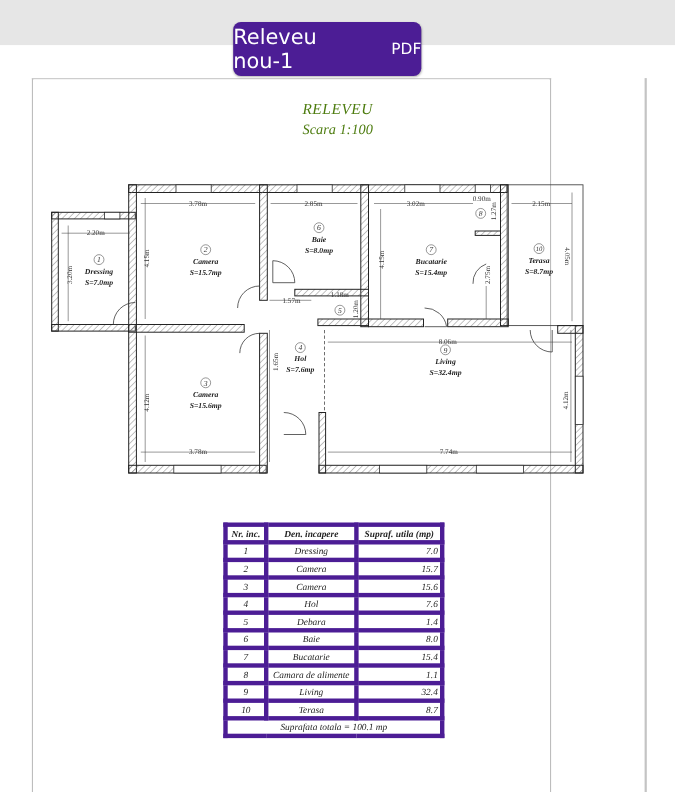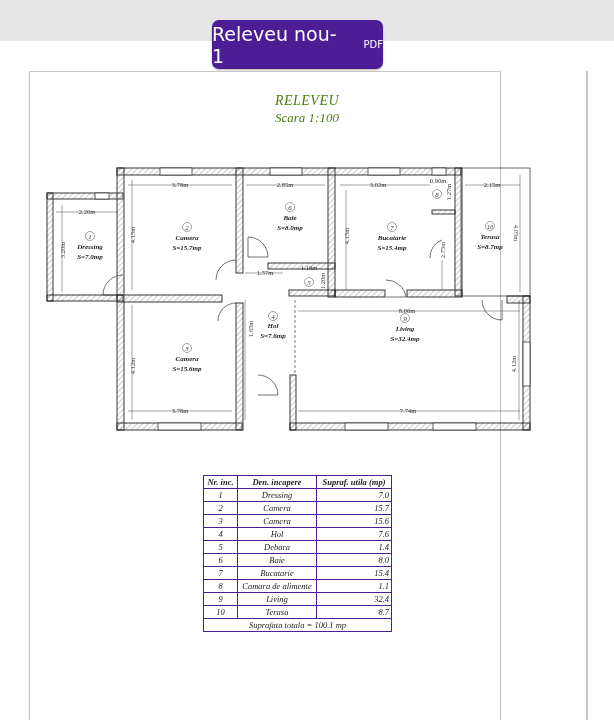--- a/index.html
+++ b/index.html
@@ -1,28 +1,28 @@
 <!DOCTYPE html>
 <html><head>
 <meta charset="utf-8">
 <style>
   html, body { margin:0; padding:0; }
   body { width:614px; height:720px; position:relative; overflow:hidden; background:#ffffff; font-family:"Liberation Serif", serif; }
   .topbar { position:absolute; left:0; top:0; width:614px; height:41px; background:#e6e6e6; }
   .title-pill { position:absolute; left:212px; top:20px; width:171px; height:49px; background:#4c1d95; border-radius:7px; color:#ffffff; font-family:"DejaVu Sans", sans-serif; display:flex; align-items:center; justify-content:center; box-shadow:0 1px 2px rgba(0,0,0,0.3); z-index:5; }
   .title-pill .name { font-size:19px; }
-  .title-pill .ext { font-size:10px; margin-left:21px; }
+  .title-pill .ext { font-size:14px; margin-left:21px; }
   .page { position:absolute; left:29px; top:71px; width:470px; height:660px; background:#fff; border-left:1px solid #bdbdbd; border-right:1px solid #bdbdbd; border-top:1px solid #c8c8c8; }
   .right-edge { position:absolute; left:586px; top:71px; width:2px; height:649px; background:#c4c4c4; }
   .doc-title { position:absolute; left:0; width:614px; text-align:center; font-style:italic; font-weight:normal; color:#4d7c0f; }
   .doc-title.t1 { top:93px; font-size:14px; letter-spacing:0.5px; }
   .doc-title.t2 { top:110px; font-size:13px; }
   svg.plan { position:absolute; left:0; top:0; }
   .tbl { position:absolute; left:203px; top:475px; border-collapse:collapse; font-family:"Liberation Serif", serif; font-style:italic; font-size:8.5px; color:#222; }
-  .tbl td, .tbl th { border:1px solid #4c1d95; height:12px; padding:0 2px; text-align:center; }
+  .tbl td, .tbl th { border:4px solid #4c1d95; height:12px; padding:0 2px; text-align:center; }
   .tbl th { font-weight:bold; }
   .tbl td.c1 { width:29px; }
   .tbl td.c2 { width:74px; }
   .tbl td.c3 { width:62px; text-align:right; padding-left:10px; }
   .tbl .sum td { text-align:center; padding-left:2px; }
   .lbl { font-family:"Liberation Serif", serif; font-style:italic; font-weight:bold; font-size:7px; fill:#222; text-anchor:middle; }
   .dim { font-family:"Liberation Serif", serif; font-size:6.5px; fill:#333; text-anchor:middle; }
   .num { font-family:"Liberation Serif", serif; font-style:italic; font-size:7px; fill:#333; text-anchor:middle; }
 </style>
 </head>

